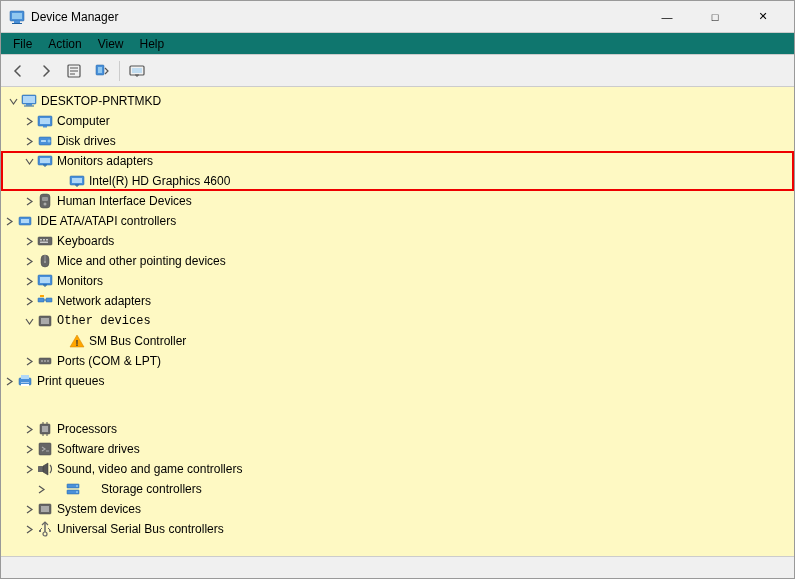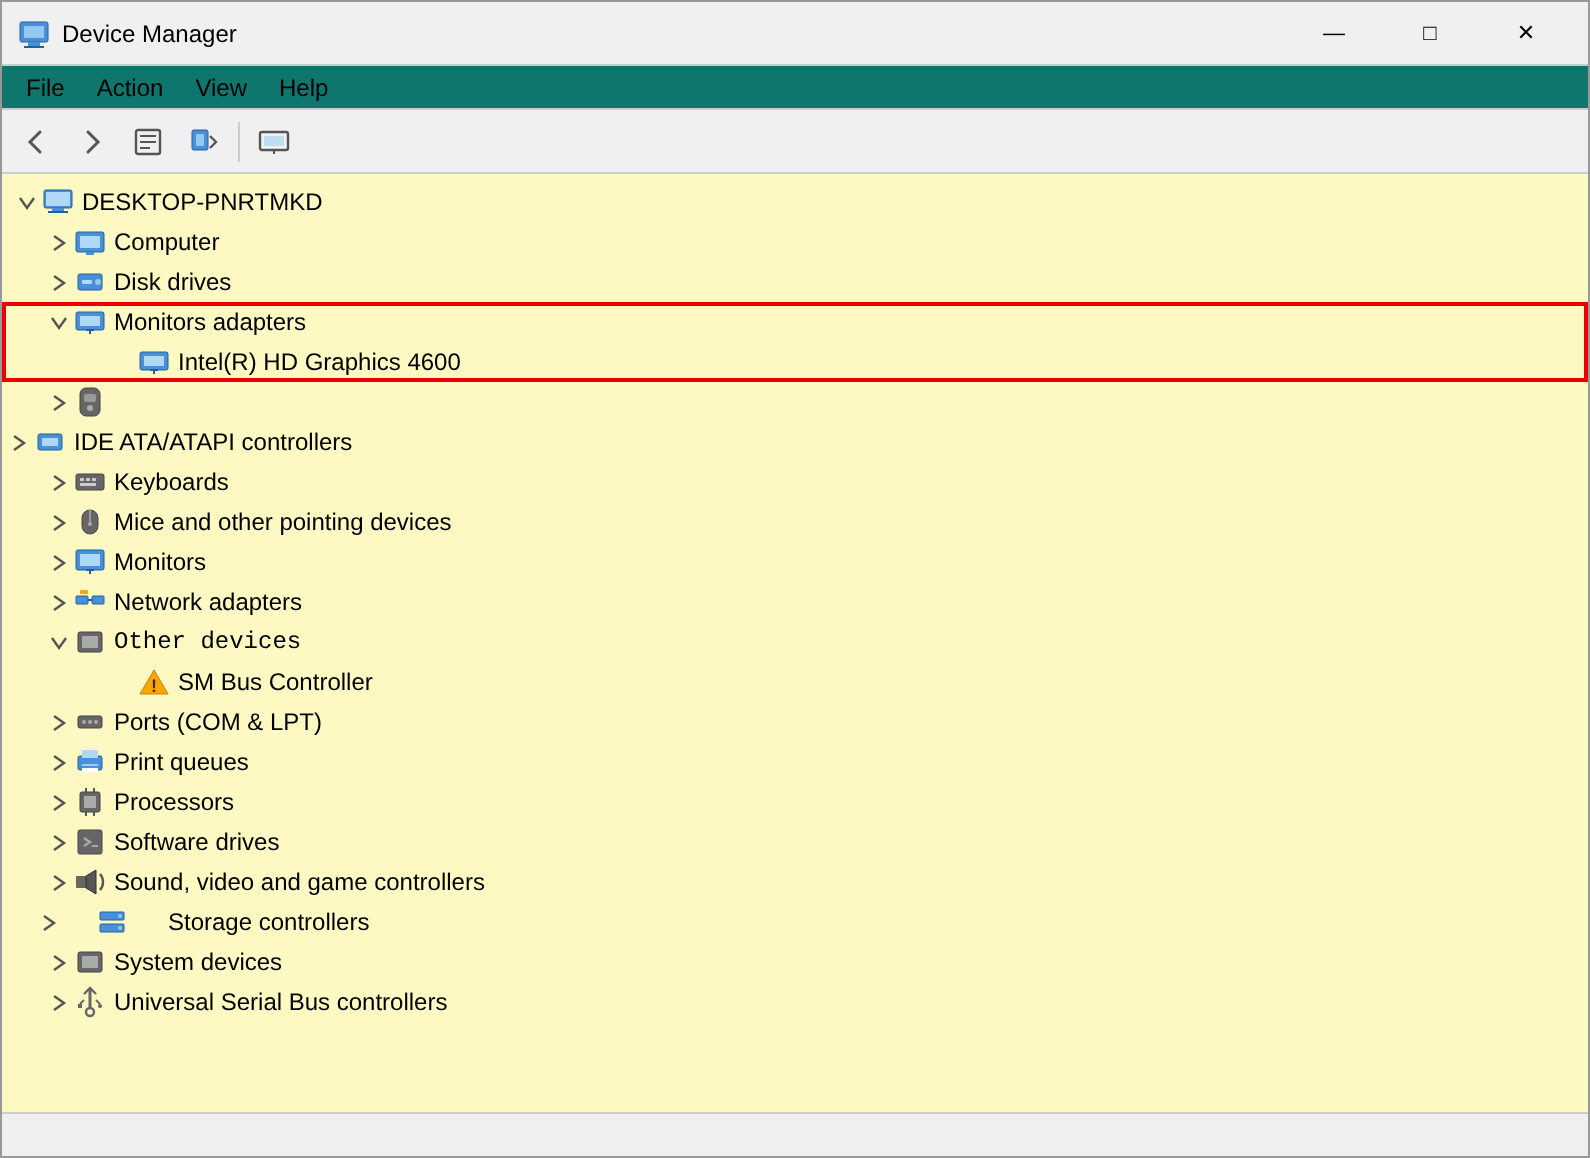--- a/index.html
+++ b/index.html
@@ -330,20 +330,21 @@
               <path d="M2 1l5 3.5L2 8" fill="none" stroke="#555" stroke-width="1.2"></path>
             </svg>
         </div>
         <div class="tree-icon">
           <svg viewBox="0 0 16 16" width="16" height="16">
             <rect x="3" y="1" width="10" height="14" rx="3" fill="#666" stroke="#444" stroke-width="0.5"></rect>
             <rect x="5" y="4" width="6" height="4" rx="1" fill="#999"></rect>
             <circle cx="8" cy="11" r="1.5" fill="#aaa"></circle>
           </svg>
         </div>
+        <span class="tree-label">Human Interface Devices</span>
       </div>
 
       <div class="tree-item" style="">
         <div class="tree-toggle">
           <svg viewBox="0 0 9 9">
               <path d="M2 1l5 3.5L2 8" fill="none" stroke="#555" stroke-width="1.2"></path>
             </svg>
         </div>
         <div class="tree-icon">
           <svg viewBox="0 0 16 16" width="16" height="16">
@@ -460,38 +461,38 @@
           <svg viewBox="0 0 16 16" width="16" height="16">
             <rect x="2" y="5" width="12" height="6" rx="1" fill="#666" stroke="#444" stroke-width="0.5"></rect>
             <circle cx="5" cy="8" r="1" fill="#aaa"></circle>
             <circle cx="8" cy="8" r="1" fill="#aaa"></circle>
             <circle cx="11" cy="8" r="1" fill="#aaa"></circle>
           </svg>
         </div>
         <span class="tree-label">Ports (COM &amp; LPT)</span>
       </div>
 
-      <div class="tree-item" style="padding-left:20px;">
+      <div class="tree-item" style="">
         <div class="tree-toggle">
           <svg viewBox="0 0 9 9">
               <path d="M2 1l5 3.5L2 8" fill="none" stroke="#555" stroke-width="1.2"></path>
             </svg>
         </div>
         <div class="tree-icon">
           <svg viewBox="0 0 16 16" width="16" height="16">
             <rect x="2" y="5" width="12" height="7" rx="1" fill="#4a90d9" stroke="#2060a0" stroke-width="0.5"></rect>
             <rect x="4" y="2" width="8" height="4" fill="#b0d8f8"></rect>
             <rect x="4" y="9" width="8" height="1" fill="#fff" opacity="0.5"></rect>
             <rect x="4" y="11" width="8" height="2" fill="#fff"></rect>
           </svg>
         </div>
         <span class="tree-label">Print queues</span>
       </div>
 
-      <div class="tree-item" style="padding-left:20px;">
+      <div class="tree-item" style="padding-left:20px;margin-top:28px;">
         <div class="tree-toggle">
           <svg viewBox="0 0 9 9">
               <path d="M2 1l5 3.5L2 8" fill="none" stroke="#555" stroke-width="1.2"></path>
             </svg>
         </div>
         <div class="tree-icon">
           <svg viewBox="0 0 16 16" width="16" height="16">
             <rect x="3" y="3" width="10" height="10" rx="1" fill="#666" stroke="#444" stroke-width="0.5"></rect>
             <rect x="5" y="5" width="6" height="6" fill="#aaa"></rect>
             <line x1="6" y1="1" x2="6" y2="3" stroke="#555" stroke-width="1"></line>
@@ -528,21 +529,21 @@
         <div class="tree-icon">
           <svg viewBox="0 0 16 16" width="16" height="16">
             <rect x="1" y="5" width="5" height="6" rx="0.5" fill="#666"></rect>
             <path d="M6 5l5-3v12l-5-3z" fill="#555" stroke="#333" stroke-width="0.5"></path>
             <path d="M13 4c2 2 2 6 0 8" fill="none" stroke="#555" stroke-width="1.2"></path>
           </svg>
         </div>
         <span class="tree-label">Sound, video and game controllers</span>
       </div>
 
-      <div class="tree-item" style="padding-left:15px;gap:16px;">
+      <div class="tree-item" style="padding-left:32px;gap:16px;">
         <div class="tree-toggle">
           <svg viewBox="0 0 9 9">
               <path d="M2 1l5 3.5L2 8" fill="none" stroke="#555" stroke-width="1.2"></path>
             </svg>
         </div>
         <div class="tree-icon">
           <svg viewBox="0 0 16 16" width="16" height="16">
             <rect x="2" y="3" width="12" height="4" rx="0.5" fill="#4a90d9" stroke="#2060a0" stroke-width="0.5"></rect>
             <rect x="2" y="9" width="12" height="4" rx="0.5" fill="#4a90d9" stroke="#2060a0" stroke-width="0.5"></rect>
             <circle cx="12" cy="5" r="1" fill="#90c8f0"></circle>

